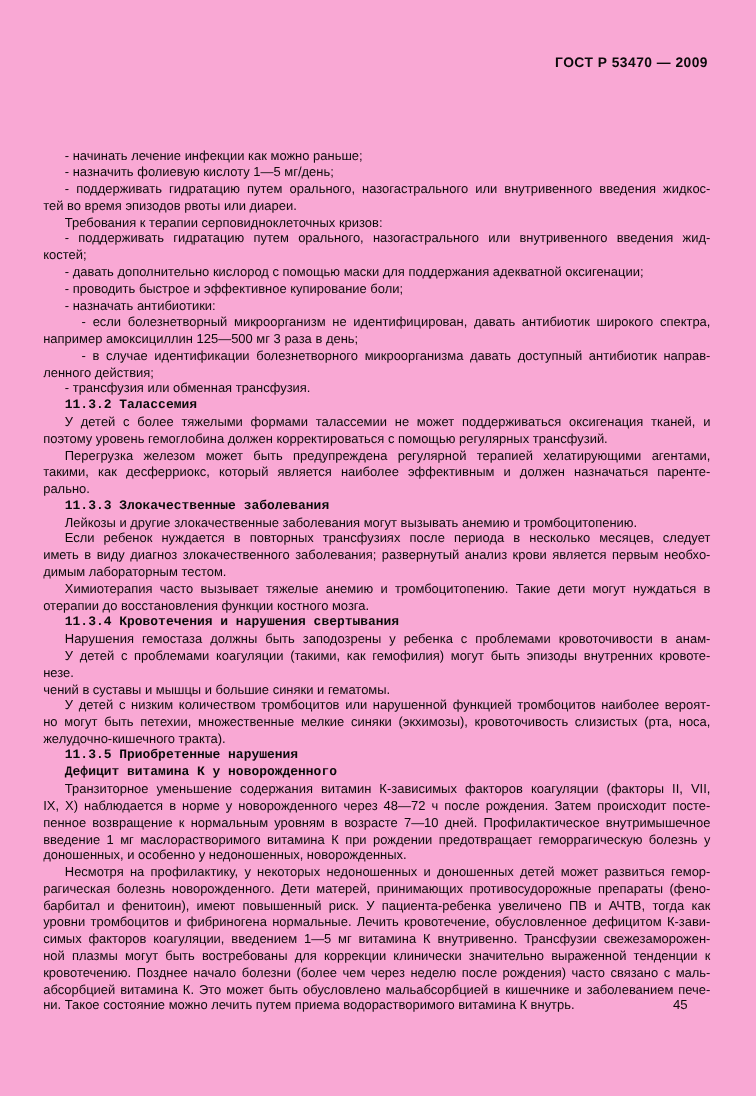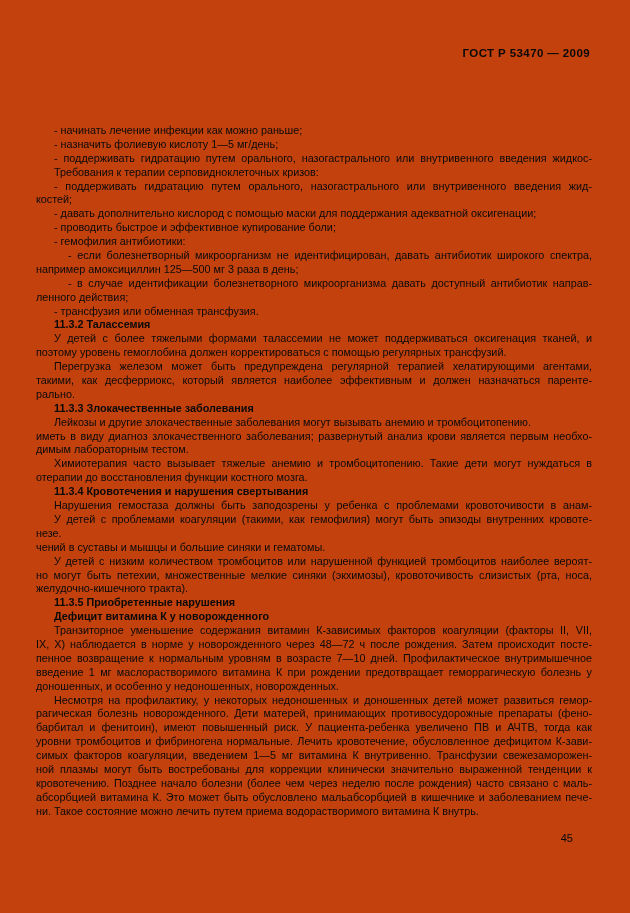--- a/index.html
+++ b/index.html
@@ -4,21 +4,21 @@
 <style>
   html, body {
     margin: 0;
     padding: 0;
     background: #ffffff;
   }
   .page {
     position: relative;
     width: 630px;
     height: 913px;
-    background: #c2410c;
+    background: #f9a8d4;
     overflow: hidden;
     font-family: "Liberation Sans", sans-serif;
     color: #0a0a0a;
   }
   .doc-header {
     position: absolute;
     top: 47px;
     right: 40px;
     font-size: 11.5px;
     font-weight: bold;
@@ -47,58 +47,61 @@
   .line.first.heading,
   .line.first.subheading {
     text-indent: 18px;
   }
   .line.first.sublist-item {
     text-indent: 32px;
   }
   .line.heading,
   .line.subheading {
     font-weight: bold;
+    font-family: Liberation Mono, monospace;
   }
   .page-num {
     position: absolute;
     top: 832px;
     right: 57px;
     font-size: 11px;
     margin-left: 24px;
   }
 </style>
 </head>
 <body>
 
 <div class="page">
   <div class="doc-header">ГОСТ Р 53470 — 2009</div>
 
   <div class="doc-body">
       <div class="line list-item first">- начинать лечение инфекции как можно раньше;</div>
       <div class="line list-item first">- назначить фолиевую кислоту 1—5 мг/день;</div>
       <div class="line list-item first just">- поддерживать гидратацию путем орального, назогастрального или внутривенного введения жидкос-</div>
+      <div class="line list-item">тей во время эпизодов рвоты или диареи.</div>
       <div class="line paragraph first">Требования к терапии серповидноклеточных кризов:</div>
       <div class="line list-item first just">- поддерживать гидратацию путем орального, назогастрального или внутривенного введения жид-</div>
       <div class="line list-item">костей;</div>
       <div class="line list-item first">- давать дополнительно кислород с помощью маски для поддержания адекватной оксигенации;</div>
       <div class="line list-item first">- проводить быстрое и эффективное купирование боли;</div>
-      <div class="line list-item first">- гемофилия антибиотики:</div>
+      <div class="line list-item first">- назначать антибиотики:</div>
       <div class="line sublist-item first just">- если болезнетворный микроорганизм не идентифицирован, давать антибиотик широкого спектра,</div>
       <div class="line sublist-item">например амоксициллин 125—500 мг 3 раза в день;</div>
       <div class="line sublist-item first just">- в случае идентификации болезнетворного микроорганизма давать доступный антибиотик направ-</div>
       <div class="line sublist-item">ленного действия;</div>
       <div class="line list-item first">- трансфузия или обменная трансфузия.</div>
       <div class="line heading first">11.3.2 Талассемия</div>
       <div class="line paragraph first just">У детей с более тяжелыми формами талассемии не может поддерживаться оксигенация тканей, и</div>
       <div class="line paragraph">поэтому уровень гемоглобина должен корректироваться с помощью регулярных трансфузий.</div>
       <div class="line paragraph first just">Перегрузка железом может быть предупреждена регулярной терапией хелатирующими агентами,</div>
       <div class="line paragraph just">такими, как десферриокс, который является наиболее эффективным и должен назначаться паренте-</div>
       <div class="line paragraph">рально.</div>
       <div class="line heading first">11.3.3 Злокачественные заболевания</div>
       <div class="line paragraph first">Лейкозы и другие злокачественные заболевания могут вызывать анемию и тромбоцитопению.</div>
+      <div class="line paragraph first just">Если ребенок нуждается в повторных трансфузиях после периода в несколько месяцев, следует</div>
       <div class="line paragraph just">иметь в виду диагноз злокачественного заболевания; развернутый анализ крови является первым необхо-</div>
       <div class="line paragraph">димым лабораторным тестом.</div>
       <div class="line paragraph first just">Химиотерапия часто вызывает тяжелые анемию и тромбоцитопению. Такие дети могут нуждаться в</div>
       <div class="line paragraph">отерапии до восстановления функции костного мозга.</div>
       <div class="line heading first">11.3.4 Кровотечения и нарушения свертывания</div>
       <div class="line paragraph first just">Нарушения гемостаза должны быть заподозрены у ребенка с проблемами кровоточивости в анам-</div>
       <div class="line paragraph first just">У детей с проблемами коагуляции (такими, как гемофилия) могут быть эпизоды внутренних кровоте-</div>
       <div class="line paragraph">незе.</div>
       <div class="line paragraph">чений в суставы и мышцы и большие синяки и гематомы.</div>
       <div class="line paragraph first just">У детей с низким количеством тромбоцитов или нарушенной функцией тромбоцитов наиболее вероят-</div>

